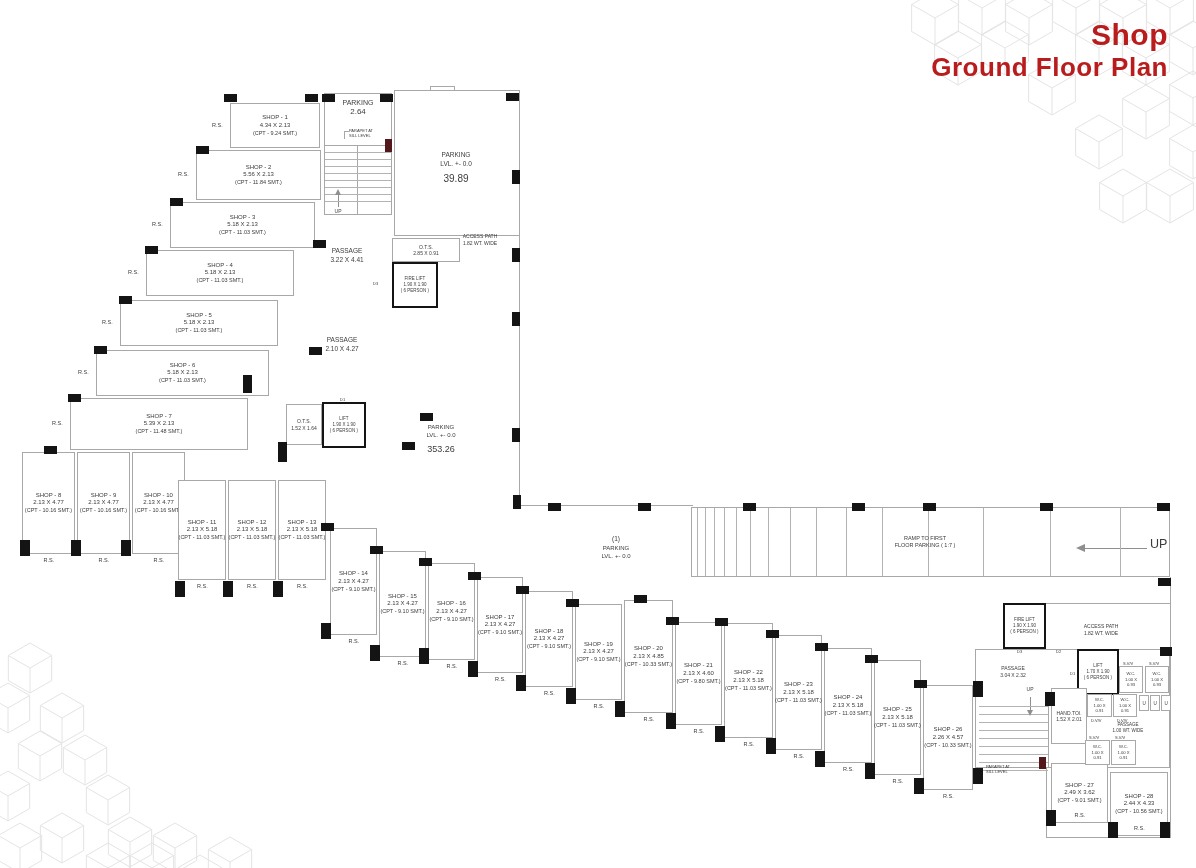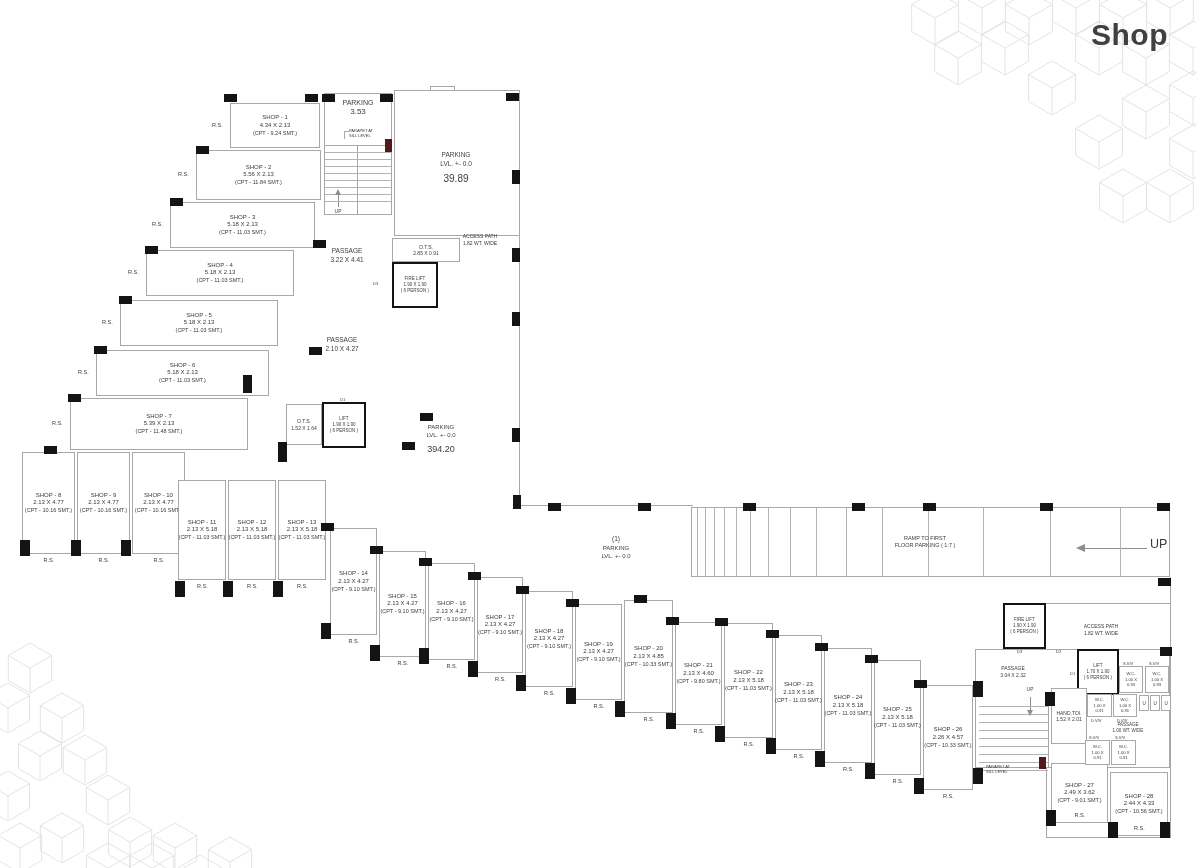--- a/index.html
+++ b/index.html
@@ -13,21 +13,21 @@
   .room-label{text-align:center;line-height:1.3;color:#3c3c3c;white-space:nowrap;}
   .lbl{position:absolute;text-align:center;line-height:1.35;color:#3c3c3c;white-space:nowrap;z-index:3;}
   .ctr{transform:translateX(-50%);}
   .col{position:absolute;background:#141414;z-index:4;}
   .wall{position:absolute;background:#a8a8a8;z-index:2;}
   .hatch{position:absolute;background:#b3b3b3;z-index:2;}
   .redmark{position:absolute;background:#53181b;z-index:4;}
   .rs{position:absolute;font-size:5.5px;color:#3c3c3c;z-index:3;white-space:nowrap;}
   .tag{position:absolute;font-size:4px;color:#3c3c3c;z-index:3;white-space:nowrap;}
   .tri{position:absolute;width:0;height:0;z-index:3;}
-  #title{position:absolute;right:28px;top:18px;text-align:right;color:#404040;z-index:5;
+  #title{position:absolute;right:28px;top:18px;text-align:right;color:#b91c1c;z-index:5;
          font-weight:700;letter-spacing:.5px;}
   #title .t1{font-size:30px;line-height:1.1;}
   #title .t2{font-size:26px;line-height:1.25;}
 </style>
 </head>
 <body>
 
 <div id="stage">
   <svg id="pattern" width="1196" height="868">
       <path d="M935,-9 L958.3826859021799,4.5 L958.3826859021799,31.5 L935,45 L911.6173140978201,31.5 L911.6173140978201,4.5 Z M935,18 L935,45 M935,18 L911.6173140978201,4.5 M935,18 L958.3826859021799,4.5" fill="none" stroke="#e4e4e4" stroke-width="1"></path>
@@ -60,27 +60,28 @@
       <path d="M108,843 L129.65063509461098,855.5 L129.65063509461098,880.5 L108,893 L86.34936490538902,880.5 L86.34936490538902,855.5 Z M108,868 L108,893 M108,868 L86.34936490538902,855.5 M108,868 L129.65063509461098,855.5" fill="none" stroke="#e4e4e4" stroke-width="1"></path>
       <path d="M152,843 L173.65063509461098,855.5 L173.65063509461098,880.5 L152,893 L130.34936490538902,880.5 L130.34936490538902,855.5 Z M152,868 L152,893 M152,868 L130.34936490538902,855.5 M152,868 L173.65063509461098,855.5" fill="none" stroke="#e4e4e4" stroke-width="1"></path>
       <path d="M175,823 L196.65063509461098,835.5 L196.65063509461098,860.5 L175,873 L153.34936490538902,860.5 L153.34936490538902,835.5 Z M175,848 L175,873 M175,848 L153.34936490538902,835.5 M175,848 L196.65063509461098,835.5" fill="none" stroke="#e4e4e4" stroke-width="1"></path>
       <path d="M200,855 L221.65063509461098,867.5 L221.65063509461098,892.5 L200,905 L178.34936490538902,892.5 L178.34936490538902,867.5 Z M200,880 L200,905 M200,880 L178.34936490538902,867.5 M200,880 L221.65063509461098,867.5" fill="none" stroke="#e4e4e4" stroke-width="1"></path>
       <path d="M230,837 L251.65063509461098,849.5 L251.65063509461098,874.5 L230,887 L208.34936490538902,874.5 L208.34936490538902,849.5 Z M230,862 L230,887 M230,862 L208.34936490538902,849.5 M230,862 L251.65063509461098,849.5" fill="none" stroke="#e4e4e4" stroke-width="1"></path>
       <path d="M20,823 L41.65063509461097,835.5 L41.65063509461097,860.5 L20,873 L-1.6506350946109691,860.5 L-1.6506350946109691,835.5 Z M20,848 L20,873 M20,848 L-1.6506350946109691,835.5 M20,848 L41.65063509461097,835.5" fill="none" stroke="#e4e4e4" stroke-width="1"></path>
     </svg>
 
   <div id="title">
     <div class="t1">Shop</div>
+    <div class="t2">Ground Floor Plan</div>
   </div>
 
   <div id="plan">
 
     <div class="lbl ctr" style="left:358px;top:98px;">
       <div style="font-size:7px;">PARKING</div>
-      <div style="font-size:8px;">3.53</div>
+      <div style="font-size:8px;">2.64</div>
     </div>
     <div class="lbl" style="left:349px;top:129px;font-size:4px;text-align:left;line-height:1.2;">
       <div>PARAPET AT</div>
       <div>SILL LEVEL</div>
     </div>
     <div class="lbl ctr" style="left:456px;top:151px;">
       <div style="font-size:6.5px;">PARKING</div>
       <div style="font-size:6.5px;">LVL. +- 0.0</div>
       <div style="font-size:10px;margin-top:3px;">39.89</div>
     </div>
@@ -92,21 +93,21 @@
       <div>PASSAGE</div>
       <div>3.22 X 4.41</div>
     </div>
     <div class="lbl ctr" style="left:342px;top:336px;font-size:6.5px;">
       <div>PASSAGE</div>
       <div>2.10 X 4.27</div>
     </div>
     <div class="lbl ctr" style="left:441px;top:423px;">
       <div style="font-size:6px;">PARKING</div>
       <div style="font-size:6px;">LVL. +- 0.0</div>
-      <div style="font-size:9px;margin-top:4px;">394.20</div>
+      <div style="font-size:9px;margin-top:4px;">353.26</div>
     </div>
     <div class="lbl ctr" style="left:616px;top:535px;">
       <div style="font-size:6.5px;">(1)</div>
       <div style="font-size:6px;">PARKING</div>
       <div style="font-size:6px;">LVL. +- 0.0</div>
     </div>
     <div class="lbl ctr" style="left:925px;top:535px;font-size:5.5px;">
       <div>RAMP TO FIRST</div>
       <div>FLOOR PARKING ( 1:7 )</div>
     </div>

